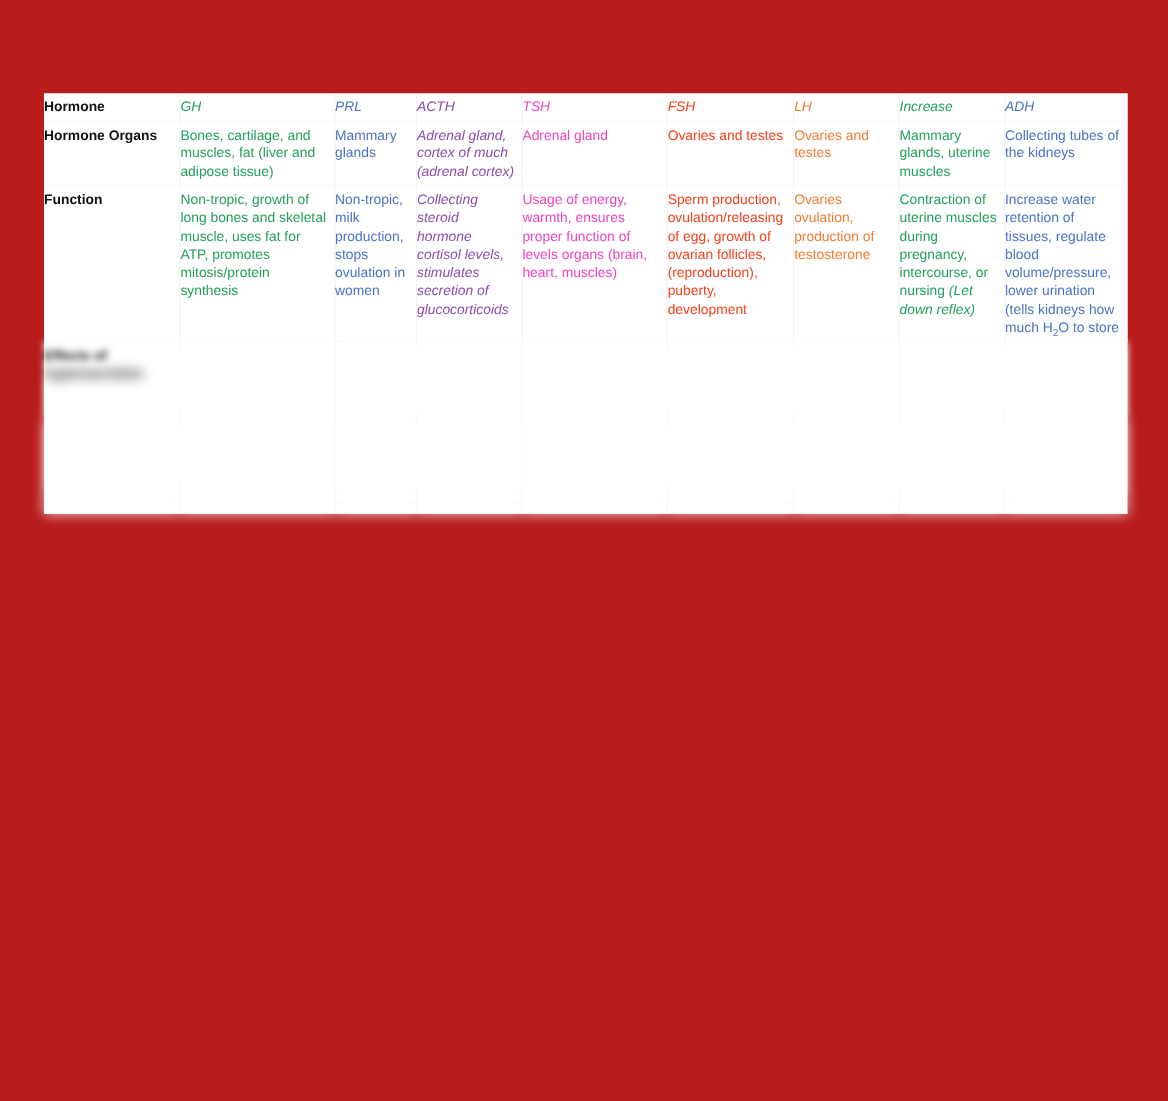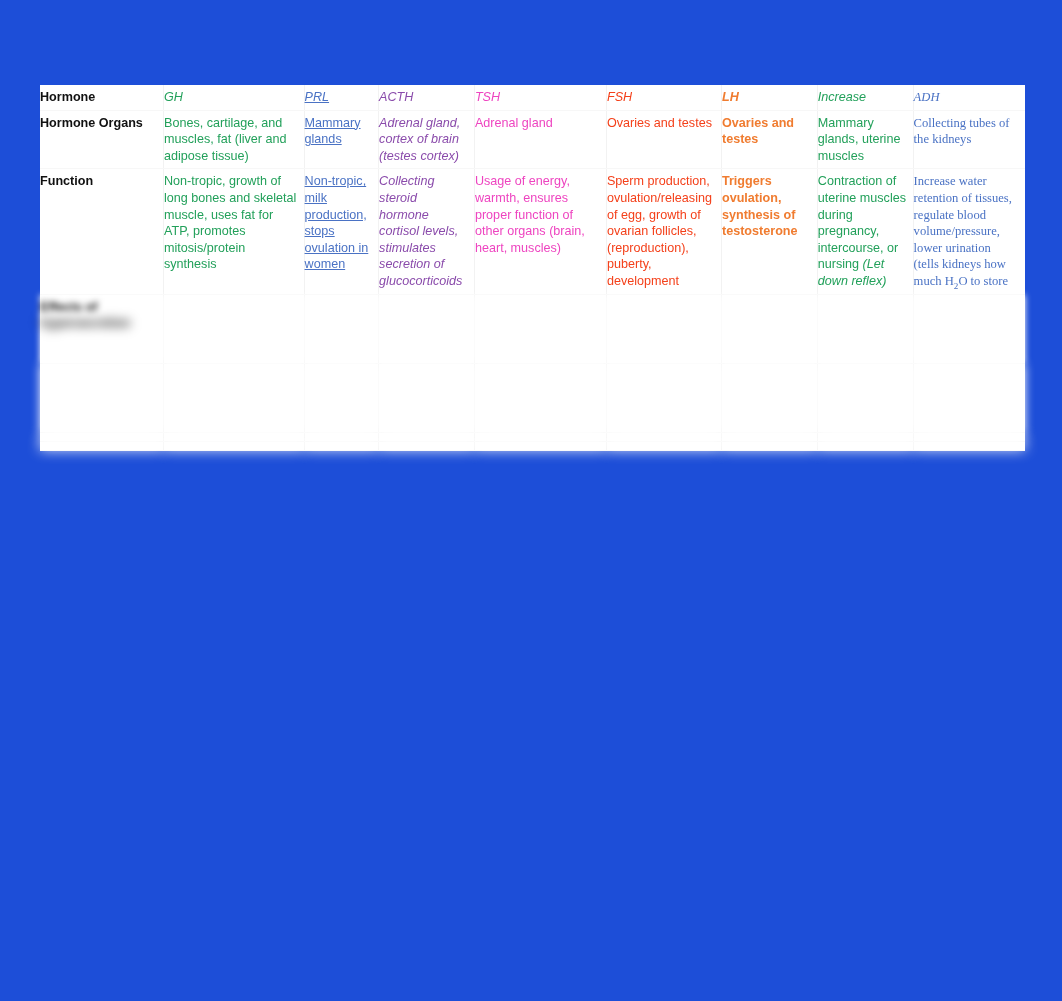--- a/index.html
+++ b/index.html
@@ -14,21 +14,21 @@
     position: relative;
     overflow: hidden;
   }
 
   #sheet {
     position: absolute;
     left: 0;
     top: 0;
     width: 1062px;
     height: 1001px;
-    background: #1d4ed8;
+    background: #b91c1c;
   }
 
   table.hormone-table {
     position: absolute;
     left: 40px;
     top: 85px;
     width: 985px;
     border-collapse: collapse;
     table-layout: fixed;
     background: #ffffff;
@@ -67,27 +67,27 @@
     padding-left: 8px;
   }
 
   .hdr-cell {
     font-style: italic;
     font-size: 12.8px;
   }
 
   
   .col-gh  { color: #22a05a; }
-  .col-prl { color: #4a72c4; text-decoration: underline; }
+  .col-prl { color: #4a72c4; }
   .col-acth{ color: #8a4bab; font-style: italic; }
   .col-tsh { color: #ee44c0; }
   .col-fsh { color: #f4401a; }
-  .col-lh  { color: #f07c30; font-weight: bold; }
+  .col-lh  { color: #f07c30; }
   .col-oxy { color: #22a05a; }
-  .col-adh { color: #4a72c4; font-family: Liberation Serif, serif; }
+  .col-adh { color: #4a72c4; }
 
   .italic-note { font-style: italic; }
 
   sub { font-size: 0.72em; vertical-align: sub; line-height: 0; }
 
   
   .row-hdr td, .row-target td, .row-function td { filter: none; }
 
   tr.blur-1 td { filter: blur(3.2px); }
   tr.blur-2 td { filter: blur(4.6px); }
@@ -139,36 +139,36 @@
         <td class="hdr-cell col-fsh">FSH</td>
         <td class="hdr-cell col-lh">LH</td>
         <td class="hdr-cell col-oxy">Increase</td>
         <td class="hdr-cell col-adh">ADH</td>
       </tr>
 
       <tr class="row-target">
         <td class="row-label">Hormone Organs</td>
         <td class="col-gh">Bones, cartilage, and muscles, fat (liver and adipose tissue)</td>
         <td class="col-prl">Mammary glands</td>
-        <td class="col-acth">Adrenal gland, cortex of brain (testes cortex)</td>
+        <td class="col-acth">Adrenal gland, cortex of much (adrenal cortex)</td>
         <td class="col-tsh">Adrenal gland</td>
         <td class="col-fsh">Ovaries and testes</td>
         <td class="col-lh">Ovaries and testes</td>
         <td class="col-oxy">Mammary glands, uterine muscles</td>
         <td class="col-adh">Collecting tubes of the kidneys</td>
       </tr>
 
       <tr class="row-function">
         <td class="row-label">Function</td>
         <td class="col-gh">Non-tropic, growth of long bones and skeletal muscle, uses fat for ATP, promotes mitosis/protein synthesis</td>
         <td class="col-prl">Non-tropic, milk production, stops ovulation in women</td>
         <td class="col-acth">Collecting steroid hormone cortisol levels, stimulates secretion of glucocorticoids</td>
-        <td class="col-tsh">Usage of energy, warmth, ensures proper function of other organs (brain, heart, muscles)</td>
+        <td class="col-tsh">Usage of energy, warmth, ensures proper function of levels organs (brain, heart, muscles)</td>
         <td class="col-fsh">Sperm production, ovulation/releasing of egg, growth of ovarian follicles, (reproduction), puberty, development</td>
-        <td class="col-lh">Triggers ovulation, synthesis of testosterone</td>
+        <td class="col-lh">Ovaries ovulation, production of testosterone</td>
         <td class="col-oxy"><span>Contraction of uterine muscles during pregnancy, intercourse, or nursing</span> <span class="italic-note">(Let down reflex)</span></td>
         <td class="col-adh"><span>Increase water retention of tissues, regulate blood volume/pressure, lower urination (tells kidneys how much H</span><sub>2</sub><span>O to store</span></td>
       </tr>
 
       <tr class="blur-1">
         <td class="row-label partial-label">
           <span class="visible-part">Effects of</span>
           <span class="hidden-part">hypersecretion</span>
         </td>
         <td class="col-gh h-tall"></td>

